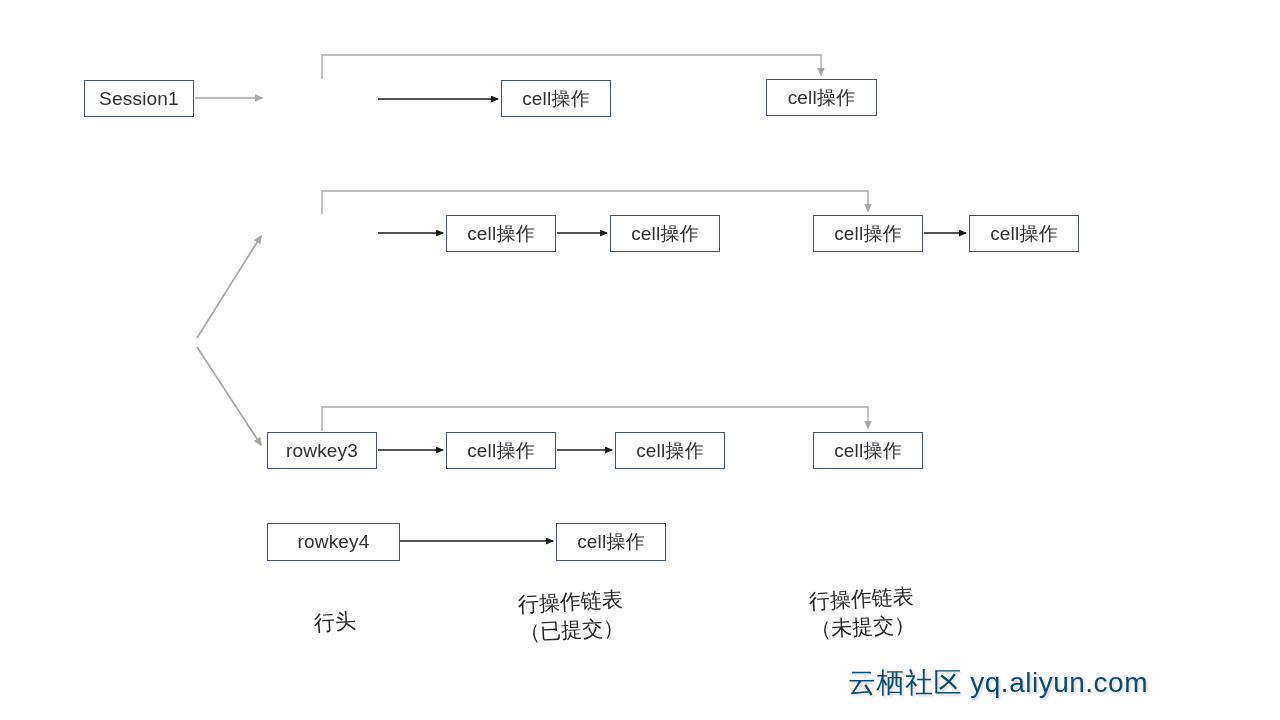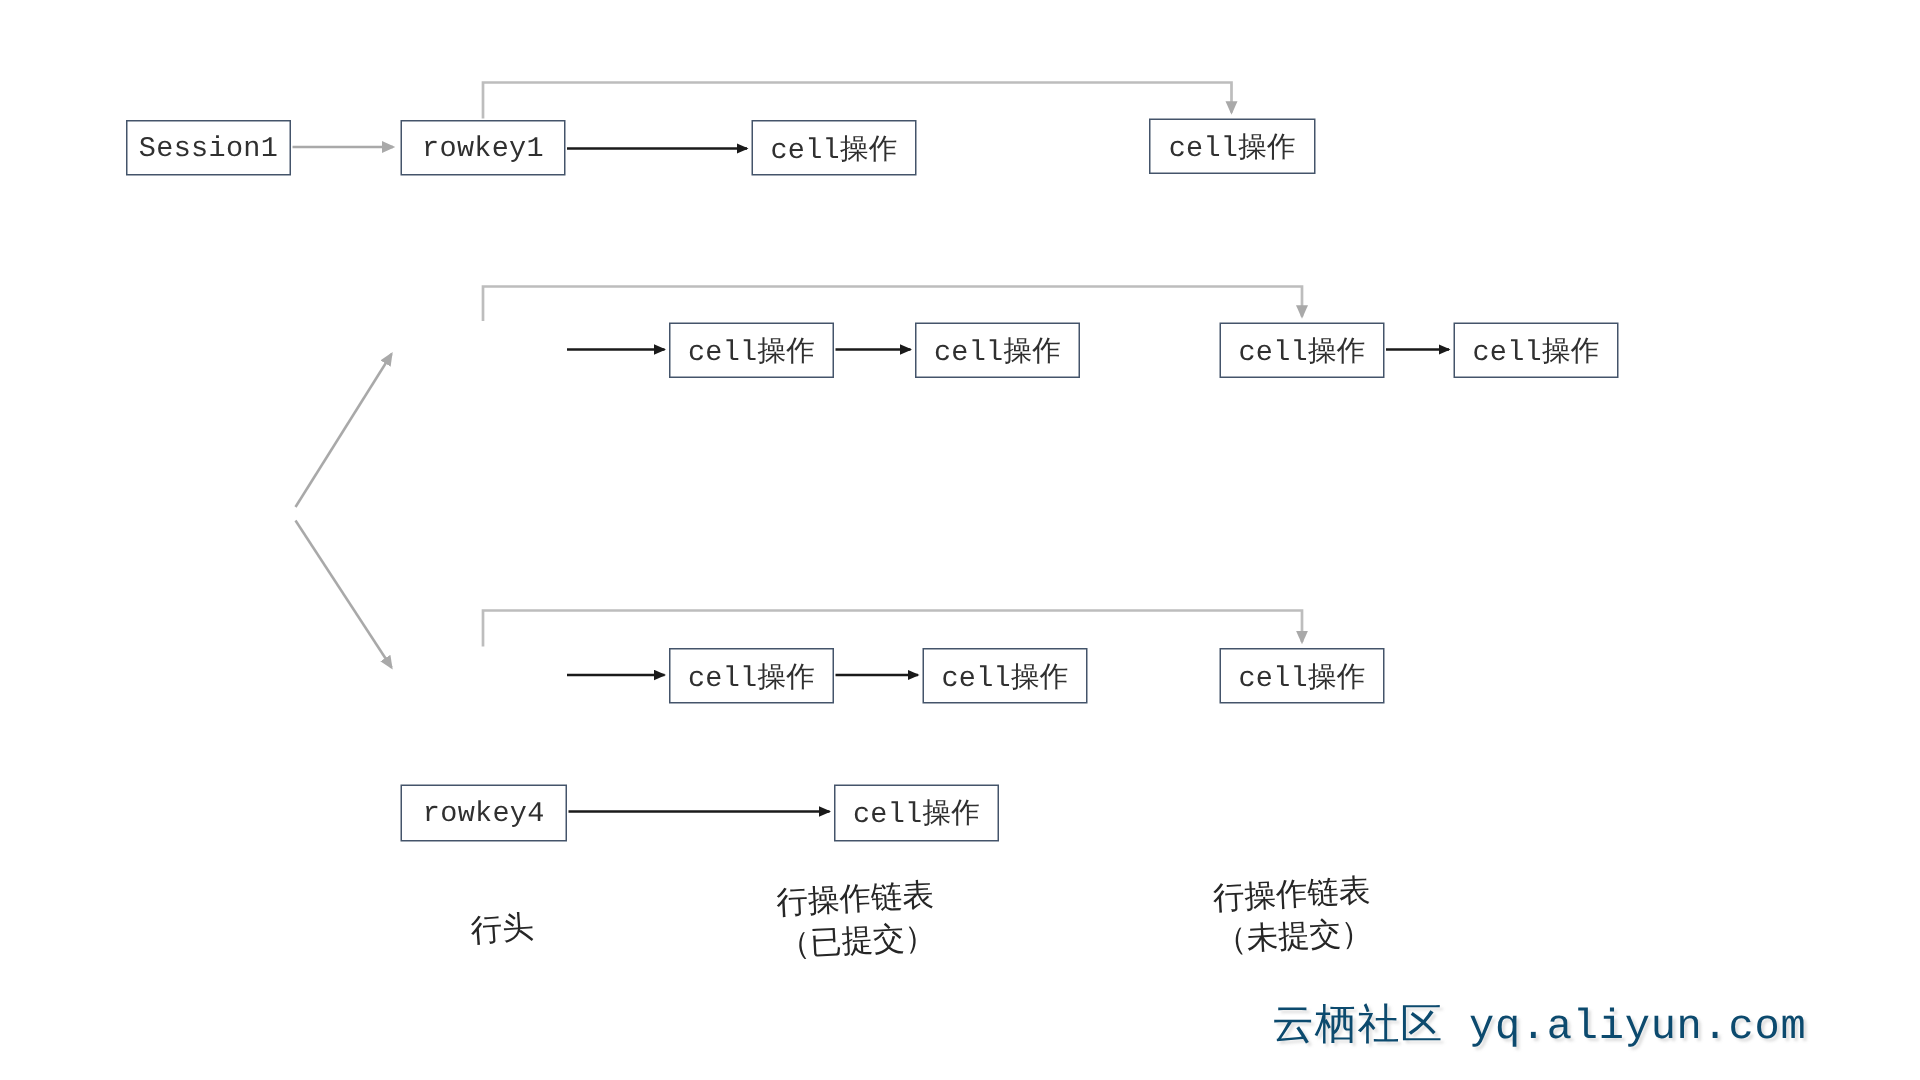--- a/index.html
+++ b/index.html
@@ -1,18 +1,18 @@
 <!DOCTYPE html>
 <html><head>
 <meta charset="utf-8">
 <style>
   html,body{margin:0;padding:0;background:#ffffff;}
   .stage{
     position:relative;width:1280px;height:720px;background:#ffffff;overflow:hidden;
-    font-family:Liberation Mono, monospace;
+    font-family:Liberation Sans, sans-serif;
   }
   .connector-layer{position:absolute;left:0;top:0;width:1280px;height:720px;}
   .node{
     position:absolute;box-sizing:border-box;
     width:110px;height:37px;
     border:1.5px solid #44546a;background:#ffffff;
     display:flex;align-items:center;justify-content:center;
     font-size:19px;color:#303030;letter-spacing:0.2px;
     z-index:2;
   }
@@ -57,35 +57,35 @@
     <line x1="557" y1="233" x2="607" y2="233" stroke="#1a1a1a" stroke-width="1.7" marker-end="url(#arrowBlack)"></line>
     <line x1="924" y1="233" x2="966" y2="233" stroke="#1a1a1a" stroke-width="1.7" marker-end="url(#arrowBlack)"></line>
 
     <line x1="378" y1="450" x2="443" y2="450" stroke="#1a1a1a" stroke-width="1.7" marker-end="url(#arrowBlack)"></line>
     <line x1="557" y1="450" x2="612" y2="450" stroke="#1a1a1a" stroke-width="1.7" marker-end="url(#arrowBlack)"></line>
 
     <line x1="379" y1="541" x2="553" y2="541" stroke="#1a1a1a" stroke-width="1.7" marker-end="url(#arrowBlack)"></line>
   </svg>
 
   <div class="node" style="left:84px;top:80px">Session1</div>
-  <div class="node" style="left:267px;top:80px">rowkey1</div>
   <div class="node" style="left:501px;top:80px">cell操作</div>
   <div class="node" style="left:766px;top:79px;width:111px">cell操作</div>
 
   <div class="node" style="left:446px;top:215px">cell操作</div>
   <div class="node" style="left:610px;top:215px">cell操作</div>
   <div class="node" style="left:813px;top:215px">cell操作</div>
   <div class="node" style="left:969px;top:215px">cell操作</div>
 
 
+  <div class="node" style="left:267px;top:432px">rowkey3</div>
   <div class="node" style="left:446px;top:432px">cell操作</div>
   <div class="node" style="left:615px;top:432px">cell操作</div>
   <div class="node" style="left:813px;top:432px">cell操作</div>
 
-  <div class="node" style="left:267px;top:523px;width:111px;height:38px">rowkey4</div>
+  <div class="node" style="left:267px;top:523px;width:133px;height:38px">rowkey4</div>
   <div class="node" style="left:556px;top:523px;height:38px">cell操作</div>
 
   <div class="caption caption-rowhead" style="left:290px;top:608px;width:90px">行头</div>
 
   <div class="caption" style="left:486px;top:588px;width:170px">
     <div>行操作链表</div>
     <div>（已提交）</div>
   </div>
 
   <div class="caption" style="left:777px;top:585px;width:170px">

